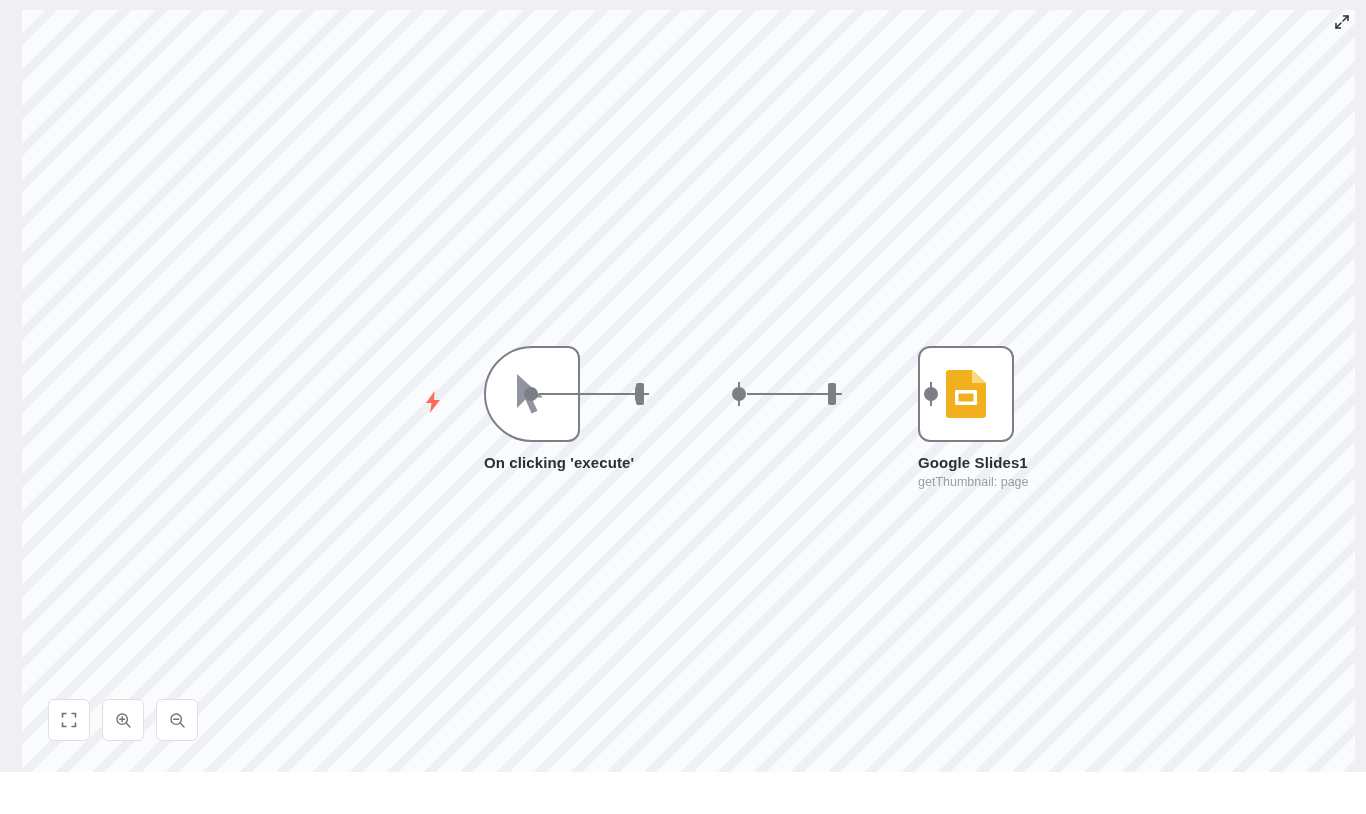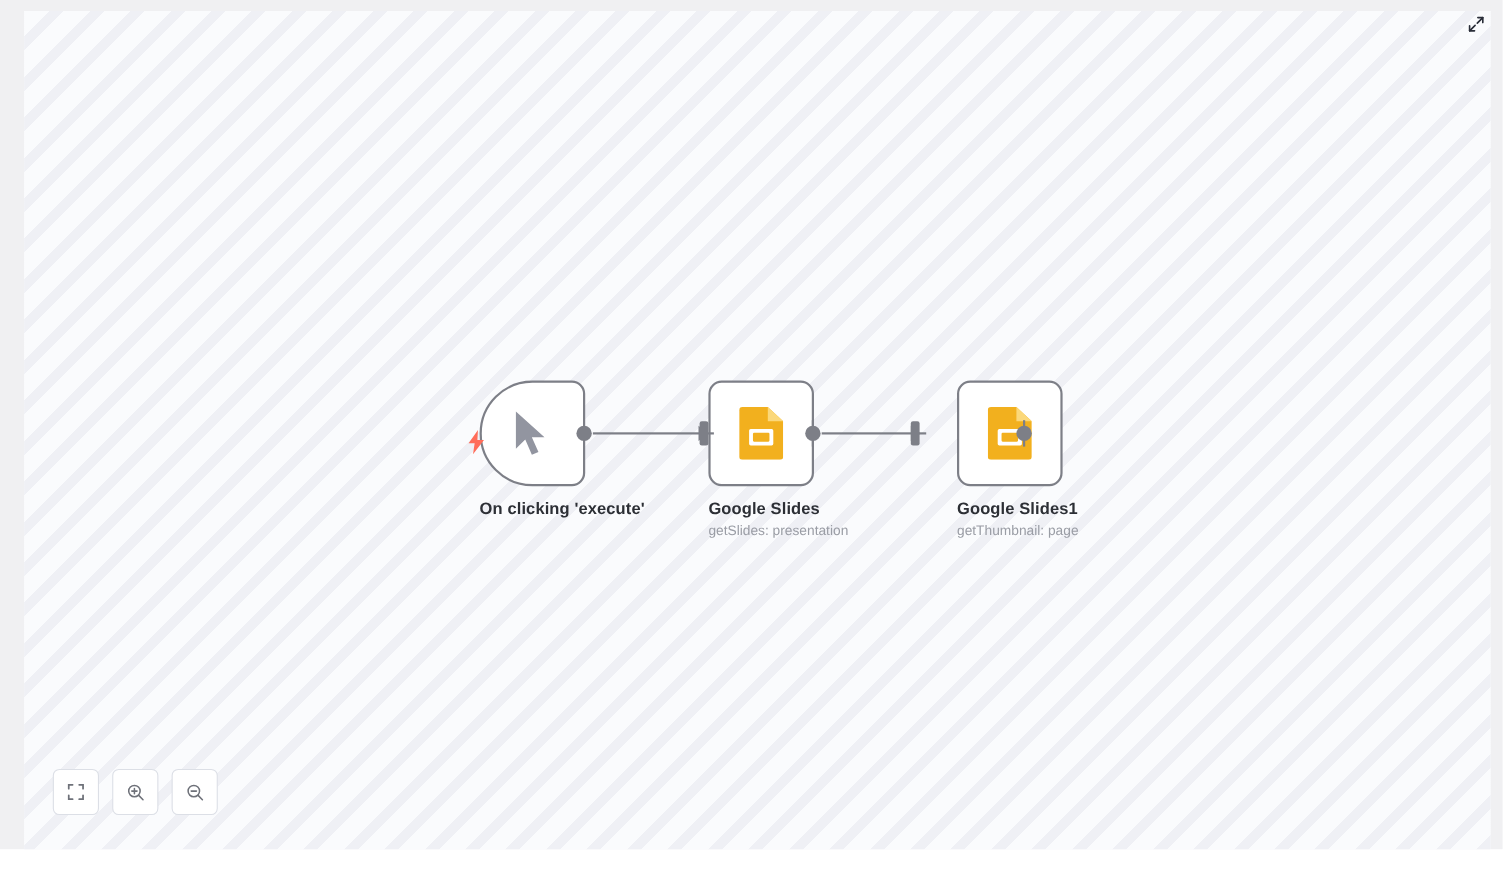--- a/index.html
+++ b/index.html
@@ -71,20 +71,21 @@
     left: 0;
     top: 0;
     width: 1333px;
     height: 762px;
   }
 
   
   .node-wrap {
     position: absolute;
     width: 96px;
+    margin-left: 48px;
   }
 
   .node-box {
     position: relative;
     width: 96px;
     height: 96px;
     box-sizing: border-box;
     background: #ffffff;
     border: 2px solid #7d7f87;
     border-radius: 12px;
@@ -225,55 +226,39 @@
       </div>
 
       <div class="bolt" style="left:403px; top:381px;">
         <svg width="16" height="22" viewBox="0 0 16 22">
           <path d="M9.5 0 L1 12 L6.5 12 L5 22 L15 9 L9 9 Z" fill="#ff6d5a"></path>
         </svg>
       </div>
 
       <div class="dot-out" style="left:502px; top:377px;"></div>
 
-      <div class="node-wrap" style="left:622px; top:336px;">
+
+      <div class="bar-in" style="left:614px; top:373px;"></div>
+
+      <div class="stub" style="left:716px; top:372px; height:24px;"></div>
+      <div class="dot-out" style="left:710px; top:377px;"></div>
+
+      <div class="node-wrap" style="left:848px; top:336px;">
 
         <div class="node-box">
           <span class="node-icon">
             <svg width="40" height="48" viewBox="0 0 40 48">
               <path d="M3 0 H26 L40 13 V45 A3 3 0 0 1 37 48 H3 A3 3 0 0 1 0 45 V3 A3 3 0 0 1 3 0 Z" fill="#f2b01e"></path>
               <path d="M26 0 L40 13 H26 Z" fill="#fbd87a"></path>
               <rect x="9" y="20" width="22" height="15" rx="1.5" fill="#ffffff"></rect>
               <rect x="12.5" y="23.5" width="15" height="8" rx="1" fill="#f2b01e"></rect>
             </svg>
           </span>
         </div>
 
-        <div class="node-label">Google Slides</div>
-        <div class="node-sub">getSlides: presentation</div>
-      </div>
-
-      <div class="bar-in" style="left:614px; top:373px;"></div>
-
-      <div class="stub" style="left:716px; top:372px; height:24px;"></div>
-      <div class="dot-out" style="left:710px; top:377px;"></div>
-
-      <div class="node-wrap" style="left:848px; top:336px;">
-
-        <div class="node-box">
-          <span class="node-icon">
-            <svg width="40" height="48" viewBox="0 0 40 48">
-              <path d="M3 0 H26 L40 13 V45 A3 3 0 0 1 37 48 H3 A3 3 0 0 1 0 45 V3 A3 3 0 0 1 3 0 Z" fill="#f2b01e"></path>
-              <path d="M26 0 L40 13 H26 Z" fill="#fbd87a"></path>
-              <rect x="9" y="20" width="22" height="15" rx="1.5" fill="#ffffff"></rect>
-              <rect x="12.5" y="23.5" width="15" height="8" rx="1" fill="#f2b01e"></rect>
-            </svg>
-          </span>
-        </div>
-
         <div class="node-label">Google Slides1</div>
         <div class="node-sub">getThumbnail: page</div>
       </div>
 
       <div class="bar-in" style="left:806px; top:373px;"></div>
 
       <div class="stub" style="left:908px; top:372px; height:24px;"></div>
       <div class="dot-out" style="left:902px; top:377px;"></div>
 
     </div>

